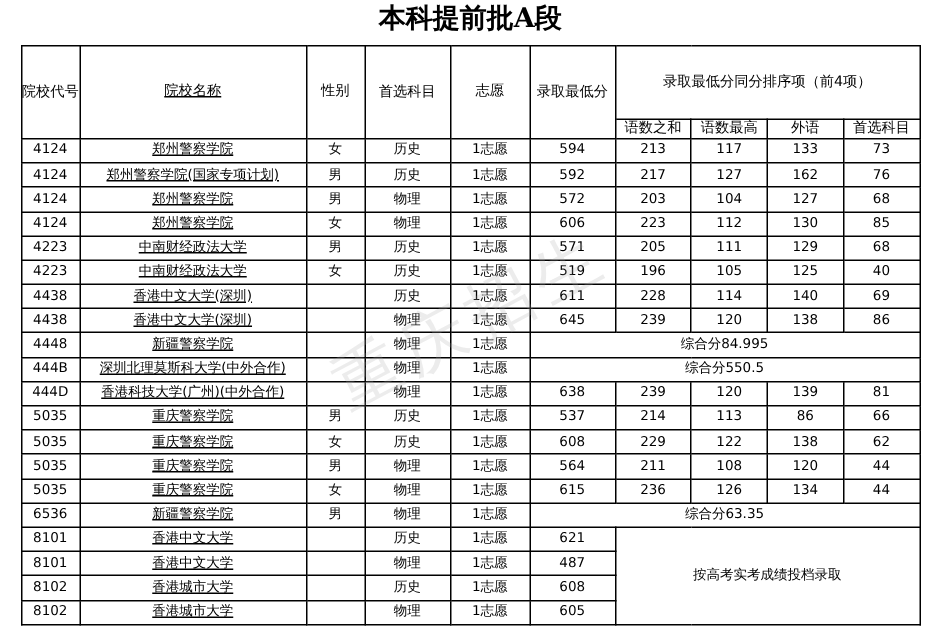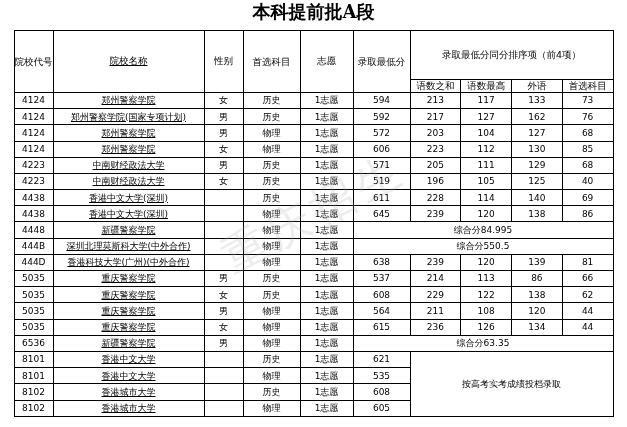--- a/index.html
+++ b/index.html
@@ -335,21 +335,21 @@
         <td class="c-wish">1志愿</td>
         <td class="c-score">621</td>
         <td class="merged-left" colspan="4" rowspan="4">按高考实考成绩投档录取</td>
       </tr>
       <tr class="row">
         <td class="c-code">8101</td>
         <td class="c-name">香港中文大学</td>
         <td class="c-sex"></td>
         <td class="c-sub">物理</td>
         <td class="c-wish">1志愿</td>
-        <td class="c-score">535</td>
+        <td class="c-score">487</td>
       </tr>
       <tr class="row">
         <td class="c-code">8102</td>
         <td class="c-name">香港城市大学</td>
         <td class="c-sex"></td>
         <td class="c-sub">历史</td>
         <td class="c-wish">1志愿</td>
         <td class="c-score">608</td>
       </tr>
       <tr class="row">

